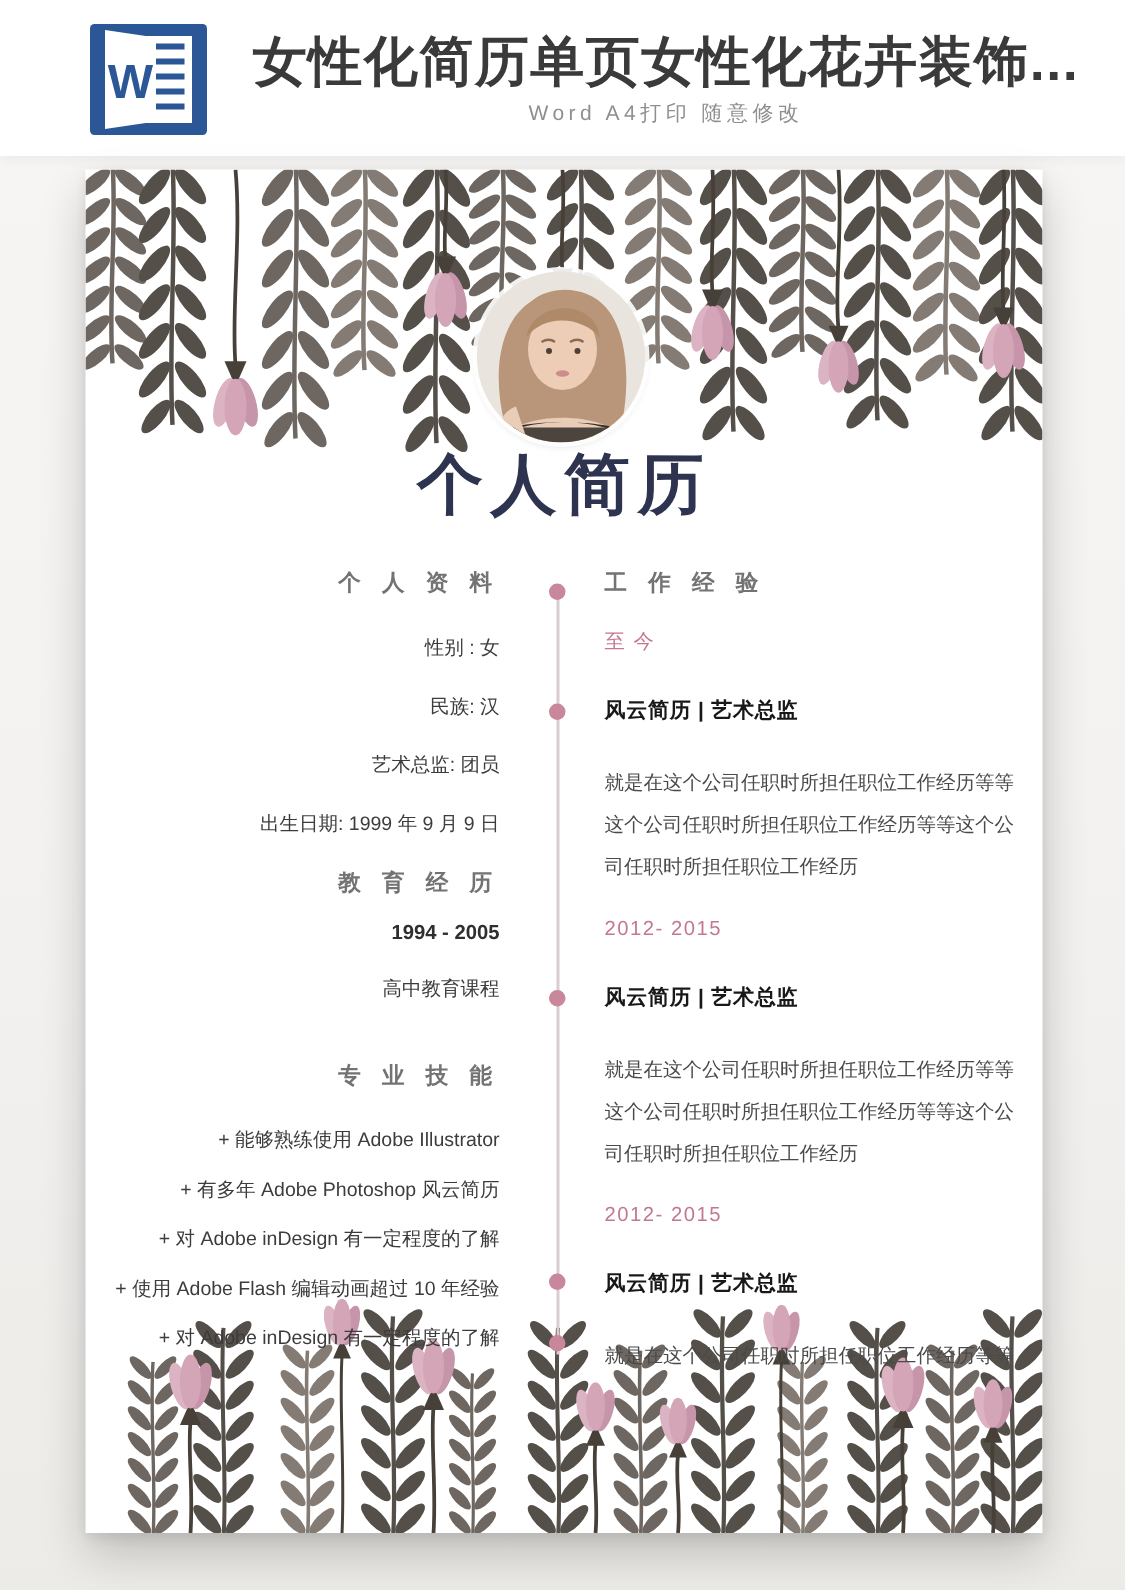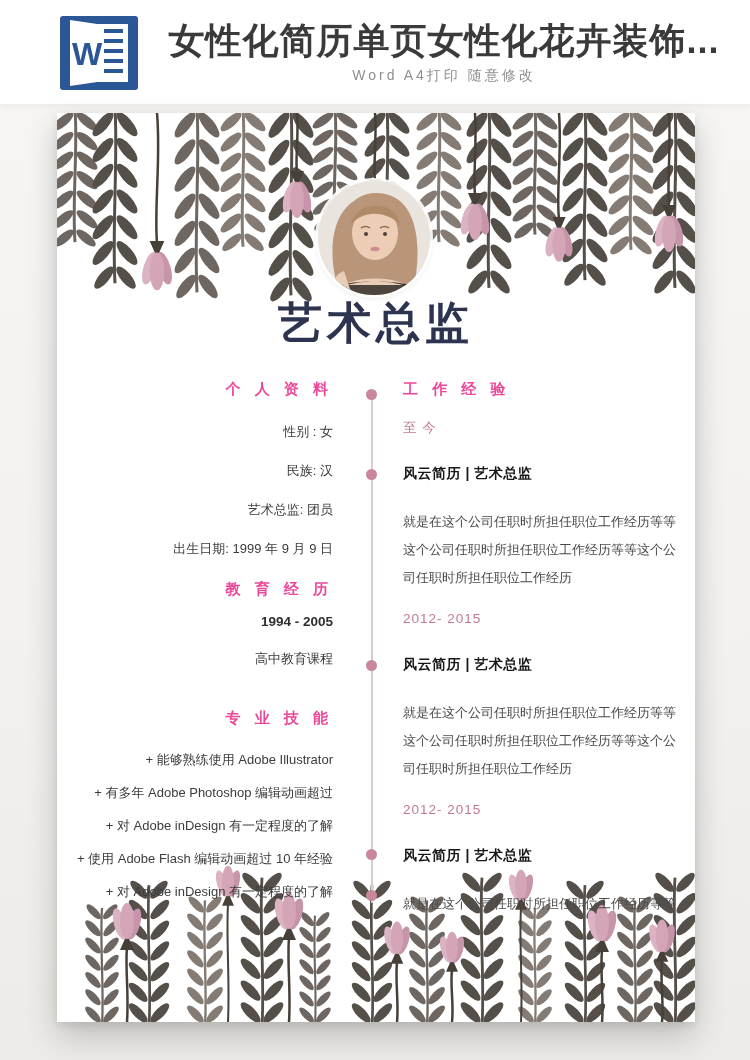--- a/index.html
+++ b/index.html
@@ -42,21 +42,21 @@
     box-shadow:0 0 0 3px rgba(255,255,255,0.9), 0 2px 6px rgba(0,0,0,0.15);
     background:#e9e4df;
   }
   .resume-title {
     position:absolute; top:181px; left:0; width:100%; text-align:center;
     font-size:44px; font-weight:700; color:#2e3450; letter-spacing:5px;
     z-index:2;
   }
 
   .section-heading {
-    font-size:15px; font-weight:700; color:#ec4899; letter-spacing:5px;
+    font-size:15px; font-weight:700; color:#737373; letter-spacing:5px;
     line-height:15px;
   }
 
   
   .left-col {
     position:absolute; left:0; top:268px; width:276px; text-align:right;
     z-index:2; color:#3c3c3c;
   }
   .left-col .section-heading { margin-bottom:29px; }
   .info-item { font-size:13px; line-height:13px; margin-bottom:26px; }
@@ -175,39 +175,39 @@
         <path d="M33 44 C36 20 78 16 82 44 C70 30 45 28 33 44 Z" fill="#b08a68"></path>
         <circle cx="48" cy="53" r="2" fill="#4d4038"></circle>
         <circle cx="67" cy="53" r="2" fill="#4d4038"></circle>
         <path d="M43 47 q5 -3 9 0" stroke="#8a6a52" stroke-width="1.5" fill="none"></path>
         <path d="M62 47 q5 -3 9 0" stroke="#8a6a52" stroke-width="1.5" fill="none"></path>
         <ellipse cx="57" cy="68" rx="4.5" ry="2.2" fill="#cd8d8d"></ellipse>
         <path d="M10 114 C14 98 20 92 26 90 L34 114 Z" fill="#e9cdb6"></path>
       </svg>
     </div>
 
-    <div class="resume-title">艺术总监</div>
+    <div class="resume-title">个人简历</div>
 
     <div class="left-col">
       <div class="section-personal">
         <div class="section-heading">个 人 资 料</div>
         <div class="info-item">性别 : 女</div>
         <div class="info-item">民族: 汉</div>
         <div class="info-item">艺术总监: 团员</div>
         <div class="info-item">出生日期: 1999 年 9 月 9 日</div>
       </div>
       <div class="section-edu">
         <div class="section-heading" style="margin-bottom:19px;">教 育 经 历</div>
         <div class="edu-period">1994 - 2005</div>
         <div class="edu-course">高中教育课程</div>
       </div>
       <div class="section-skills">
         <div class="section-heading">专 业 技 能</div>
         <div class="skill-item">+ 能够熟练使用 Adobe Illustrator</div>
-        <div class="skill-item">+ 有多年 Adobe Photoshop 编辑动画超过</div>
+        <div class="skill-item">+ 有多年 Adobe Photoshop 风云简历</div>
         <div class="skill-item">+ 对 Adobe inDesign 有一定程度的了解</div>
         <div class="skill-item">+ 使用 Adobe Flash 编辑动画超过 10 年经验</div>
         <div class="skill-item">+ 对 Adobe inDesign 有一定程度的了解</div>
       </div>
     </div>
 
     <div class="tl-line"></div>
     <div class="tl-dot" style="top:276px;"></div>
     <div class="tl-dot" style="top:356px;"></div>
     <div class="tl-dot" style="top:547px;"></div>

